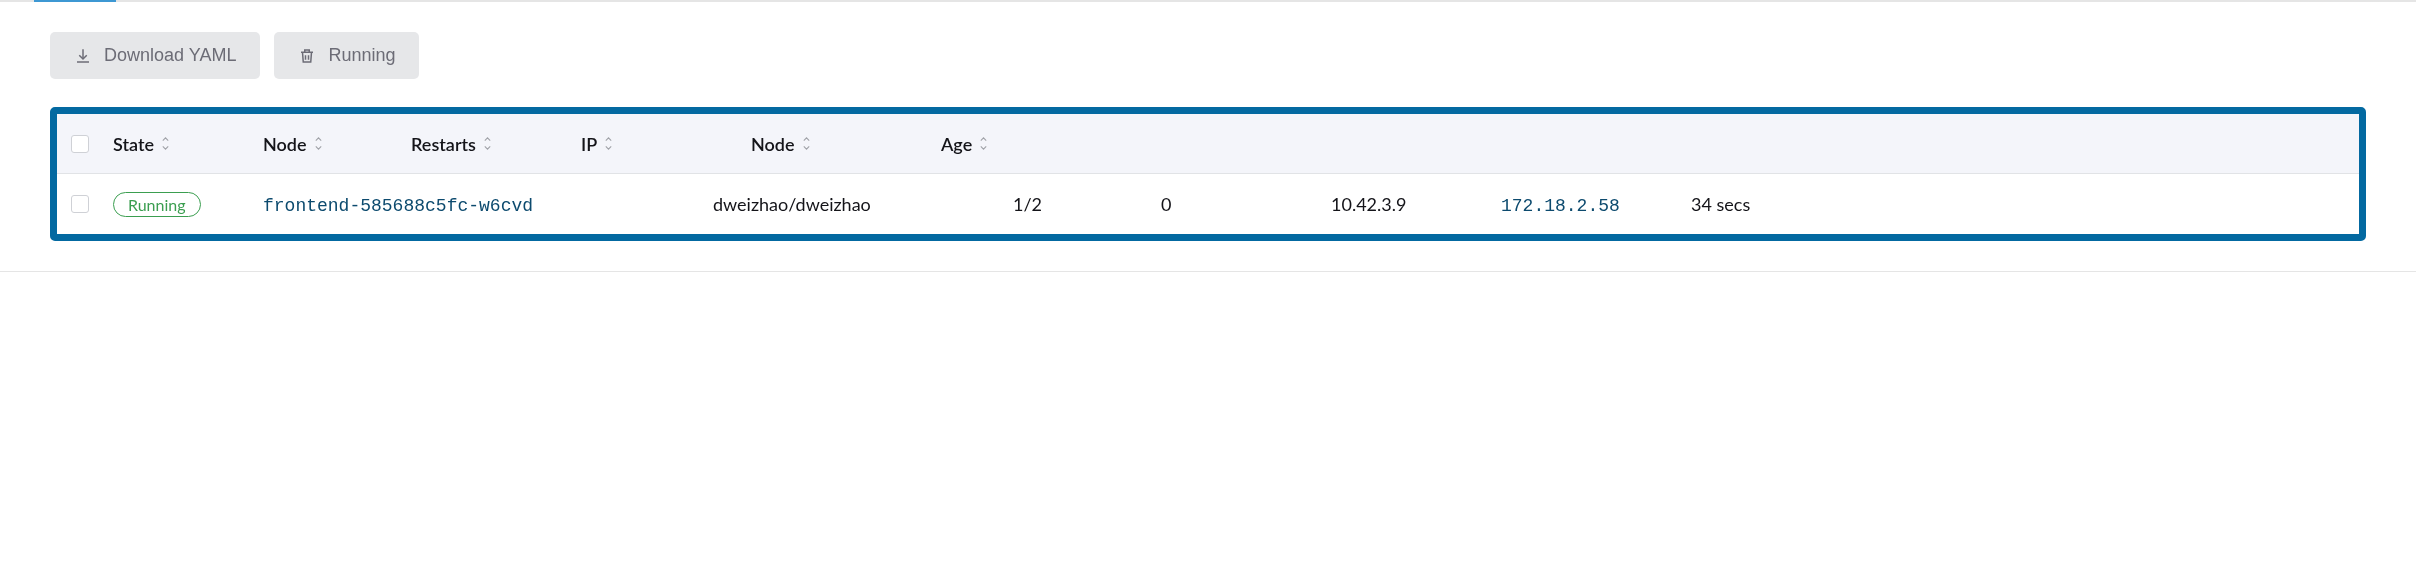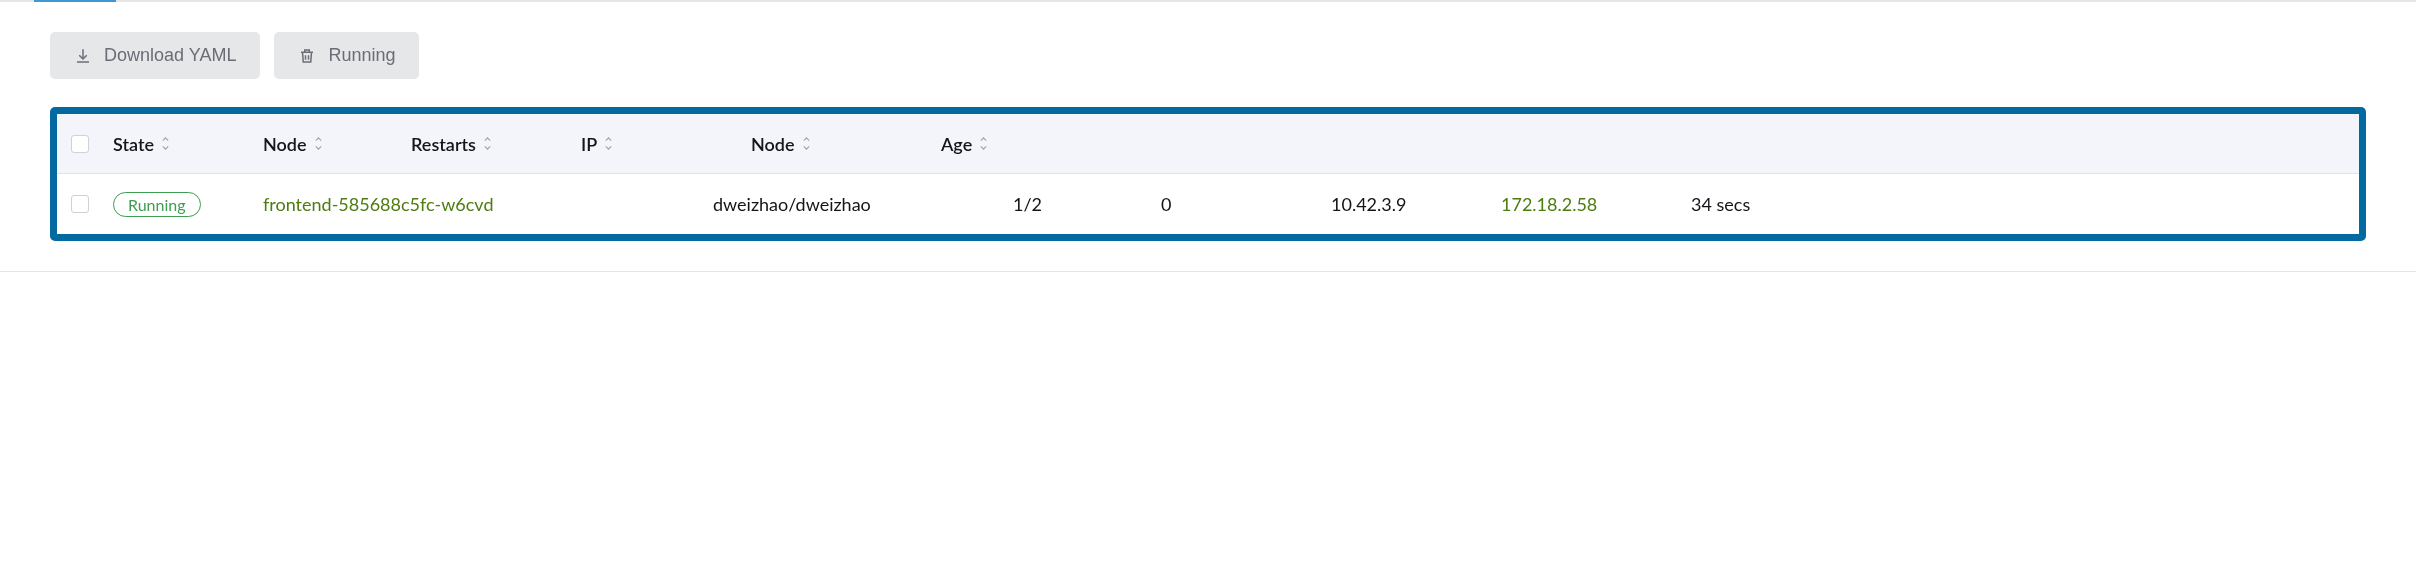--- a/index.html
+++ b/index.html
@@ -129,22 +129,23 @@
       display: inline-flex;
       align-items: center;
       border: 1.5px solid #3b9e50;
       color: #3b9e50;
       border-radius: 16px;
       padding: 2px 14px;
       font-size: 16px;
       background: #fff;
     }
     .link {
-      color: #4d7c0f;
+      color: #0c4a6e;
       cursor: pointer;
+      font-family: Liberation Mono, monospace;
     }
     .td {
       color: #141419;
     }
   </style>
 </head>
 <body>
 
 <div class="tab-underline"></div>
 

